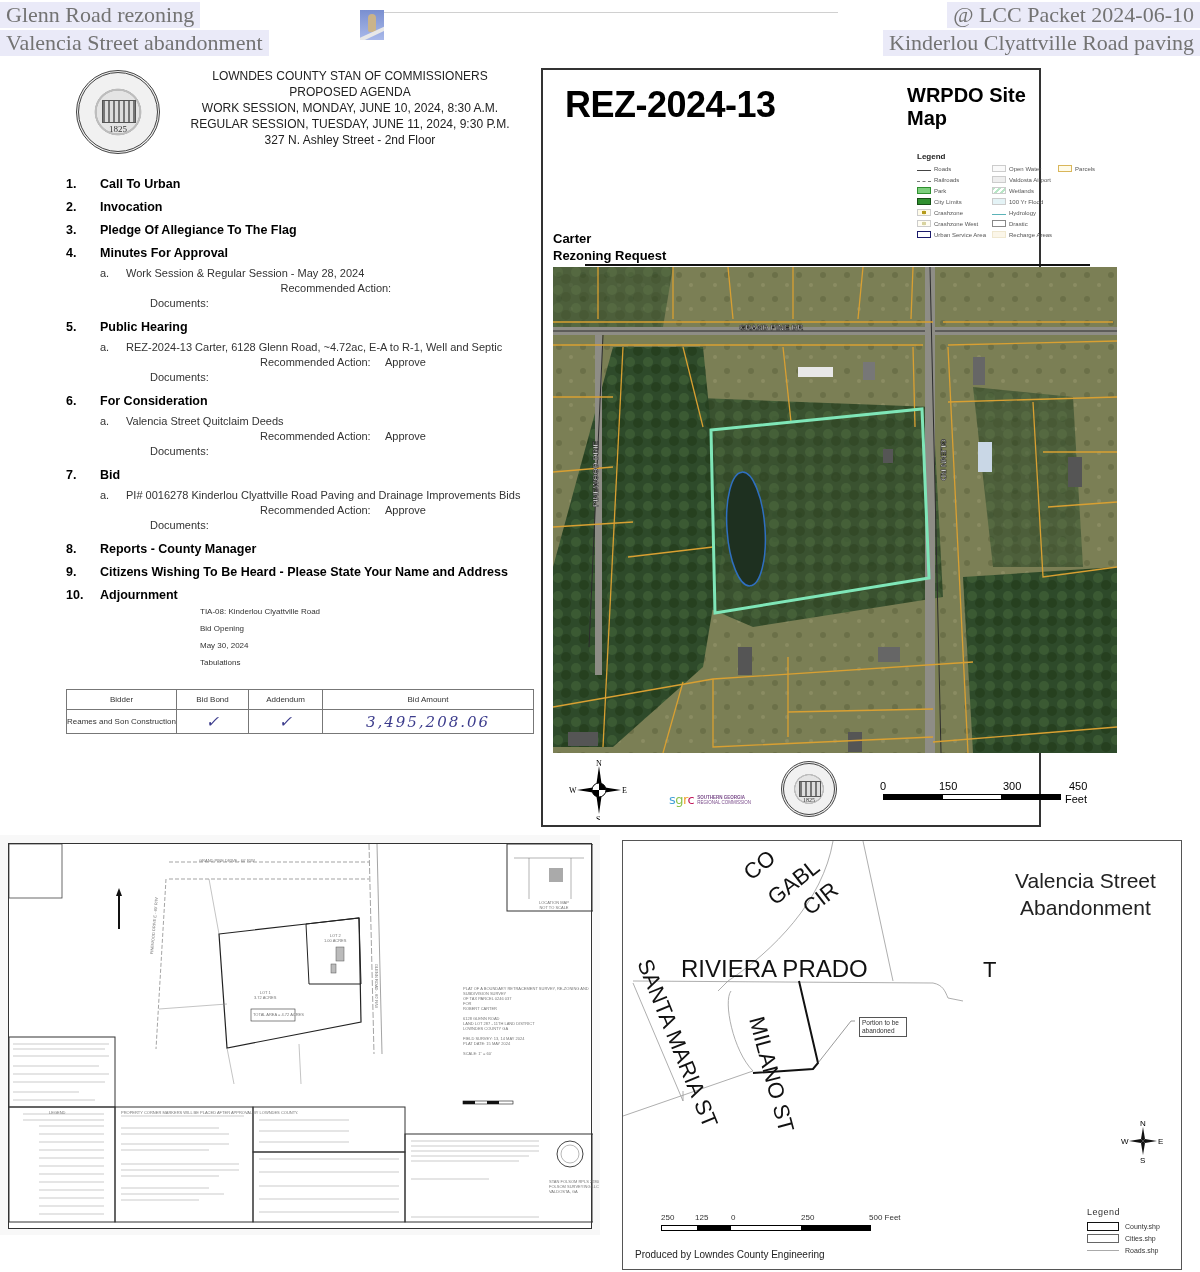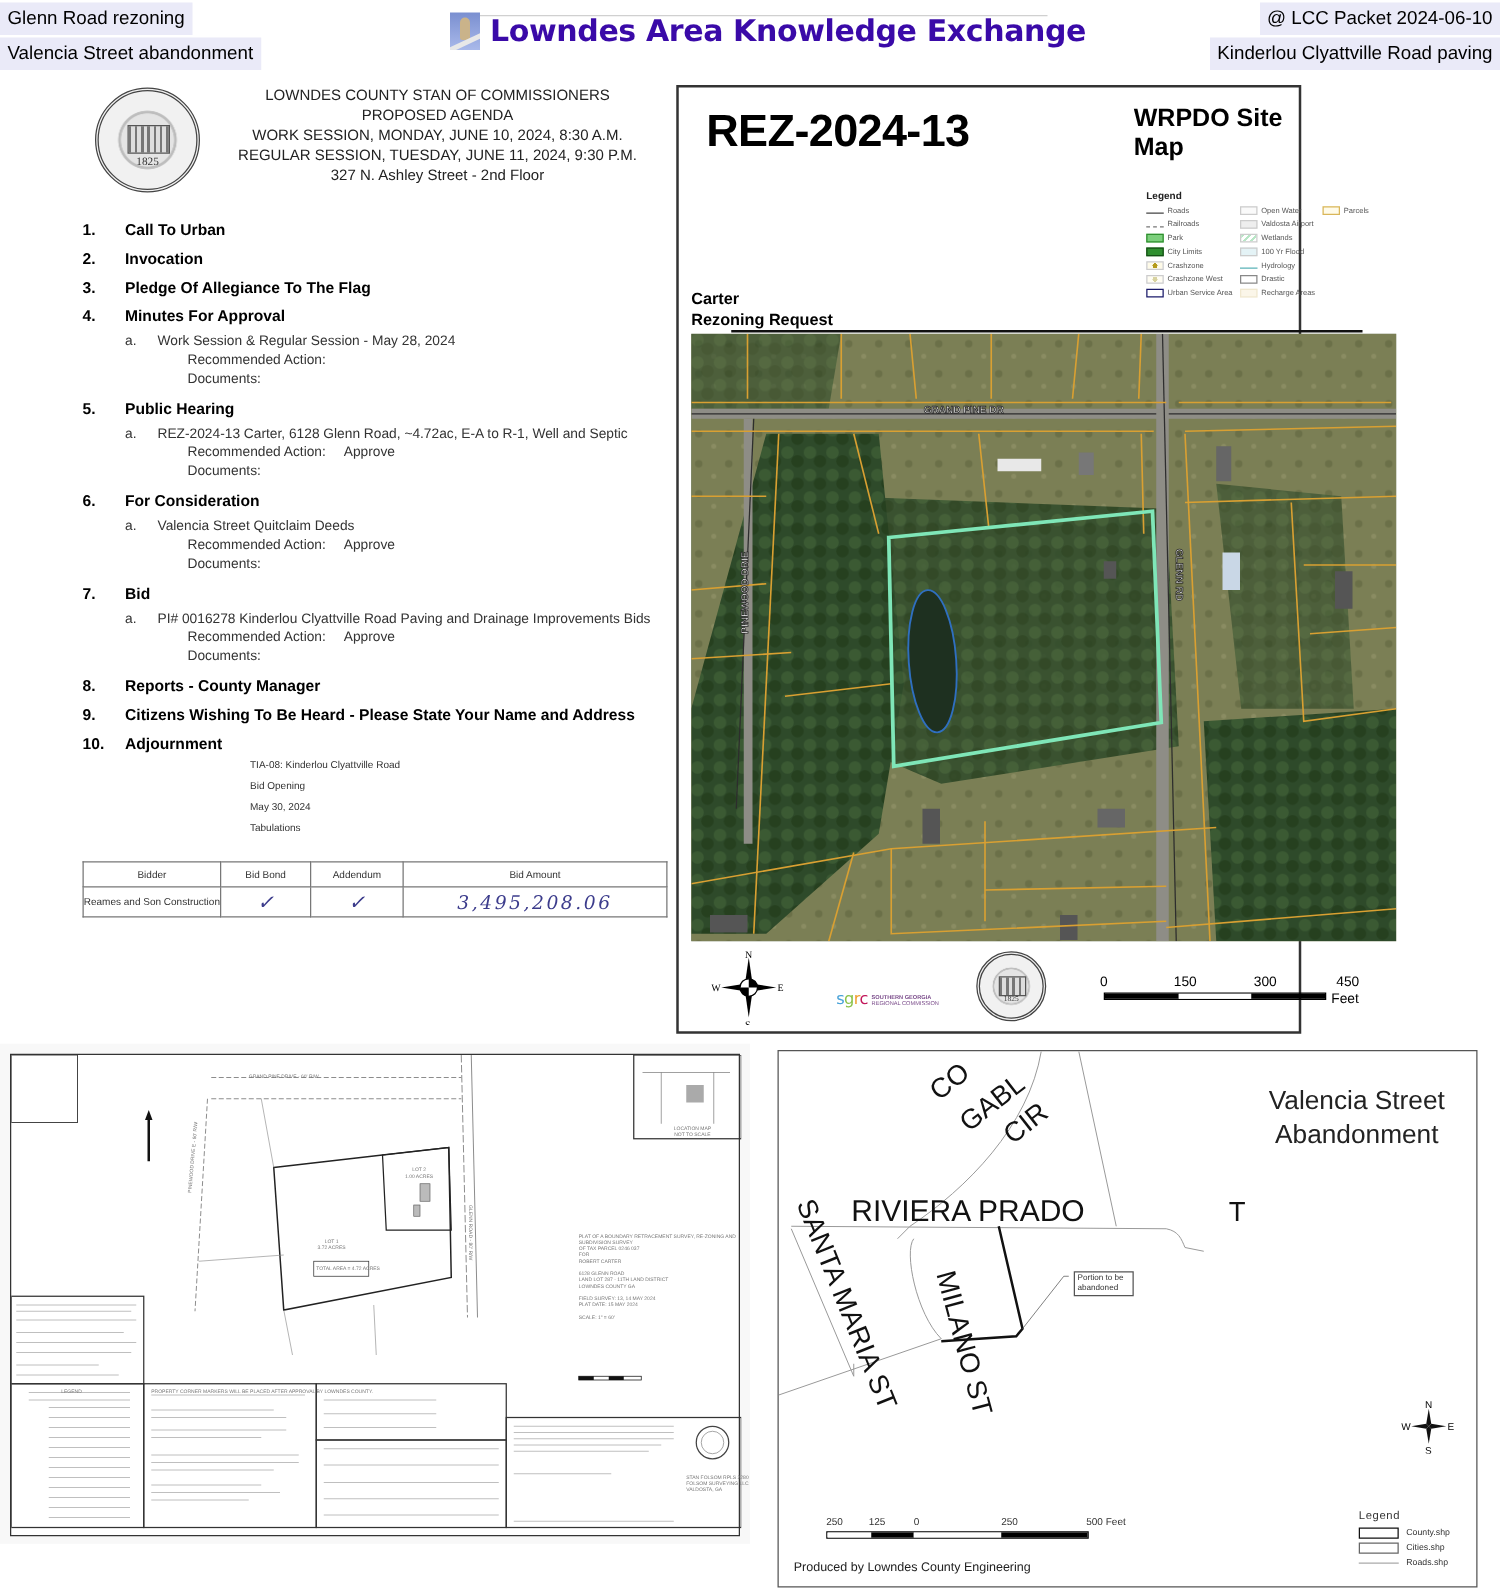--- a/index.html
+++ b/index.html
@@ -1,22 +1,22 @@
 <!DOCTYPE html>
 <html><head>
 <meta charset="utf-8">
 <style>
   * { box-sizing: border-box; margin: 0; padding: 0; }
   html, body { width: 1200px; height: 1272px; background: #ffffff; overflow: hidden; }
   body { position: relative; font-family: "Liberation Sans", sans-serif; color: #000; }
 
   
   .hdr-label {
-    position: absolute; background: #eaeaf8; color: #000000;
-    font-family: Liberation Sans, sans-serif; font-size: 15px; line-height: 26px;
+    position: absolute; background: #eaeaf8; color: #737373;
+    font-family: Liberation Serif, serif; font-size: 22px; line-height: 26px;
     padding: 0 6px; white-space: nowrap;
   }
   #hl1 { left: 0; top: 2px; }
   #hl2 { left: 0; top: 30px; }
   #hr1 { right: 0; top: 2px; }
   #hr2 { right: 0; top: 30px; }
   .lake-brand { position: absolute; left: 360px; top: 10px; display: flex; align-items: center; gap: 8px; }
   .lake-logo { width: 24px; height: 30px; background: linear-gradient(180deg,#7a8fd0,#a9b9ea); position: relative; overflow: hidden; }
   .lake-logo::before { content: ""; position: absolute; left: 8px; top: 4px; width: 8px; height: 18px; background: #cab38a; border-radius: 4px 4px 2px 2px; }
   .lake-logo::after { content: ""; position: absolute; left: -4px; top: 22px; width: 34px; height: 4px; background: #e8e8e8; transform: rotate(-25deg); }
@@ -30,21 +30,21 @@
   .seal .yr { position: absolute; left: 0; right: 0; bottom: 22%; text-align: center; font-family: "Liberation Serif", serif; color: #333; }
   #seal-agenda { left: 16px; top: 10px; width: 84px; height: 84px; }
   #seal-agenda .yr { font-size: 9px; }
   .ag-head { position: absolute; left: 120px; top: 8px; width: 340px; text-align: center; font-family: "Liberation Sans", sans-serif; font-size: 12px; line-height: 16px; color: #222; }
   .ag-list { position: absolute; left: 6px; top: 116px; width: 470px; }
   .ag-item { display: flex; font-size: 12.5px; font-weight: bold; line-height: 16px; margin-bottom: 7px; }
   .ag-item .num { width: 34px; }
   .ag-sub { margin: -2px 0 8px 34px; font-size: 11px; line-height: 15px; color: #333; }
   .ag-sub .subline { display: flex; }
   .ag-sub .subline .l { width: 26px; }
-  .ag-sub .rec { padding-left: 50px; display: flex; }
+  .ag-sub .rec { padding-left: 50px; display: flex; justify-content: center; }
   .ag-sub .rec .k { width: 125px; }
   .ag-sub .docs { padding-left: 50px; }
 
   .bid-head { position: absolute; left: 140px; top: 543px; width: 180px; text-align: left; font-size: 8px; line-height: 17px; color: #333; }
   .bid-table { position: absolute; left: 6px; top: 629px; width: 468px; border-collapse: collapse; font-size: 8px; color: #333; }
   .bid-table th, .bid-table td { border: 1px solid #777; text-align: center; height: 20px; font-weight: normal; }
   .bid-table td.hand { font-family: "DejaVu Serif", serif; font-style: italic; font-size: 15px; color: #3c3c8c; letter-spacing: 2px; }
   .bid-table td.chk { font-family: "DejaVu Serif", serif; font-style: italic; font-size: 16px; color: #3c3c8c; }
 
   
@@ -98,21 +98,20 @@
   .val-compass { position: absolute; left: 498px; top: 278px; font-size: 9px; color: #222; }
 </style>
 </head>
 <body>
 
 <div class="hdr-label" id="hl1">Glenn Road rezoning</div>
 <div class="hdr-label" id="hl2">Valencia Street abandonment</div>
 <div class="lake-rule"></div>
 <div class="lake-brand">
   <div class="lake-logo"></div>
-  <div class="lake-title">Lowndes Area Knowledge Exchange</div>
 </div>
 <div class="hdr-label" id="hr1">@ LCC Packet 2024-06-10</div>
 <div class="hdr-label" id="hr2">Kinderlou Clyattville Road paving</div>
 
 <div class="agenda">
   <div class="seal" id="seal-agenda">
     <div class="yr">1825</div>
   </div>
   <div class="ag-head">
     <div>LOWNDES COUNTY STAN OF COMMISSIONERS</div>

